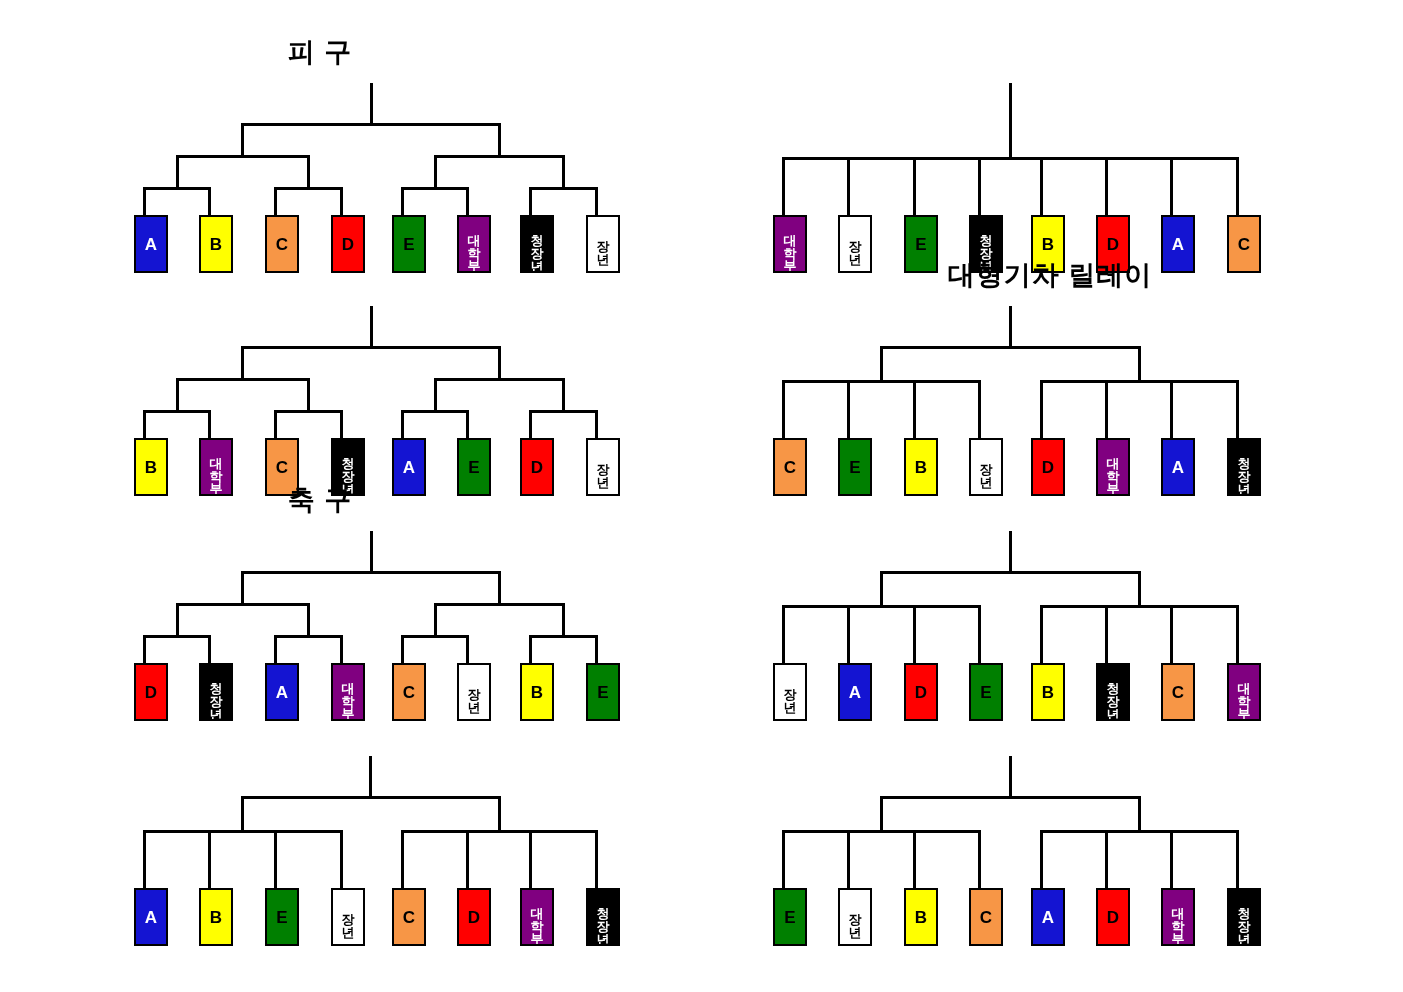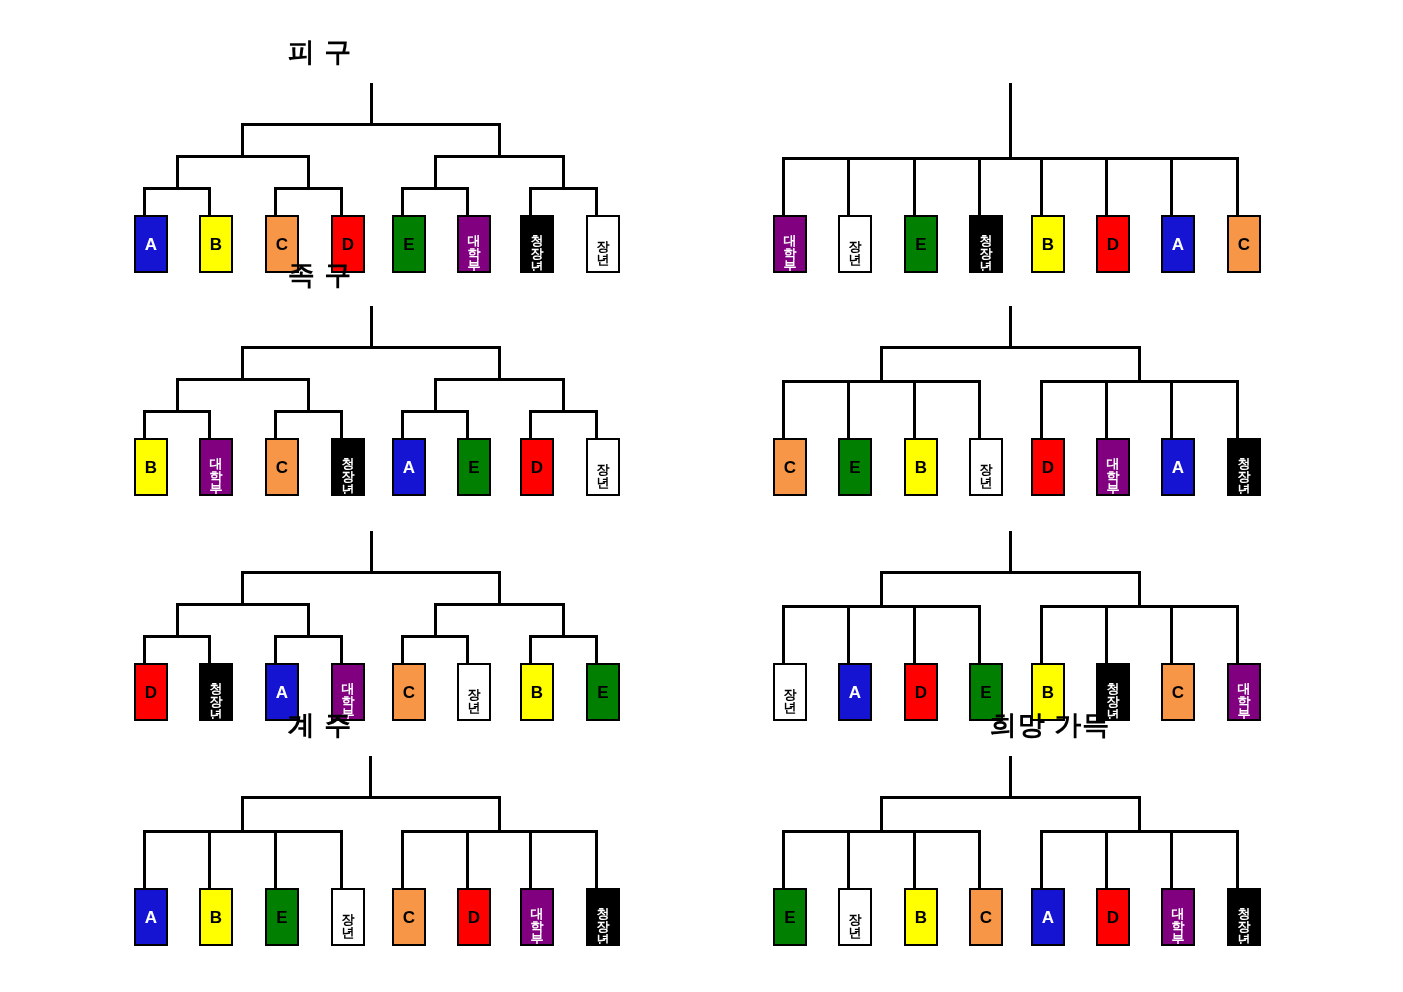--- a/index.html
+++ b/index.html
@@ -129,21 +129,20 @@
         </div>
         <div class="team" style="left: 510px; top: 0px; width: 34px; height: 58px; background: rgb(0, 0, 0);">
           <span class="label-ko" style="color: rgb(255, 255, 255);">청장년</span>
         </div>
         <div class="team" style="left: 576px; top: 0px; width: 34px; height: 58px; background: rgb(255, 255, 255);">
           <span class="label-ko" style="color: rgb(0, 0, 0);">장년</span>
         </div>
       </div>
     </div>
     <div class="bracket" style="left: 10px; top: 258px;">
-      <div class="bracket-title">족 구</div>
       <div class="lines">
         <div style="position: absolute; left: 133px; top: 152px; width: 68px; height: 3px; background: rgb(0, 0, 0);"></div>
         <div style="position: absolute; left: 133px; top: 152px; width: 3px; height: 28px; background: rgb(0, 0, 0);"></div>
         <div style="position: absolute; left: 198px; top: 152px; width: 3px; height: 28px; background: rgb(0, 0, 0);"></div>
         <div style="position: absolute; left: 264px; top: 152px; width: 69px; height: 3px; background: rgb(0, 0, 0);"></div>
         <div style="position: absolute; left: 264px; top: 152px; width: 3px; height: 28px; background: rgb(0, 0, 0);"></div>
         <div style="position: absolute; left: 330px; top: 152px; width: 3px; height: 28px; background: rgb(0, 0, 0);"></div>
         <div style="position: absolute; left: 391px; top: 152px; width: 68px; height: 3px; background: rgb(0, 0, 0);"></div>
         <div style="position: absolute; left: 391px; top: 152px; width: 3px; height: 28px; background: rgb(0, 0, 0);"></div>
         <div style="position: absolute; left: 456px; top: 152px; width: 3px; height: 28px; background: rgb(0, 0, 0);"></div>
@@ -182,20 +181,21 @@
         </div>
         <div class="team" style="left: 510px; top: 0px; width: 34px; height: 58px; background: rgb(255, 0, 0);">
           <span class="label-latin" style="color: rgb(0, 0, 0);">D</span>
         </div>
         <div class="team" style="left: 576px; top: 0px; width: 34px; height: 58px; background: rgb(255, 255, 255);">
           <span class="label-ko" style="color: rgb(0, 0, 0);">장년</span>
         </div>
       </div>
     </div>
     <div class="bracket" style="left: 10px; top: 483px;">
+      <div class="bracket-title">축 구</div>
       <div class="lines">
         <div style="position: absolute; left: 133px; top: 152px; width: 68px; height: 3px; background: rgb(0, 0, 0);"></div>
         <div style="position: absolute; left: 133px; top: 152px; width: 3px; height: 28px; background: rgb(0, 0, 0);"></div>
         <div style="position: absolute; left: 198px; top: 152px; width: 3px; height: 28px; background: rgb(0, 0, 0);"></div>
         <div style="position: absolute; left: 264px; top: 152px; width: 69px; height: 3px; background: rgb(0, 0, 0);"></div>
         <div style="position: absolute; left: 264px; top: 152px; width: 3px; height: 28px; background: rgb(0, 0, 0);"></div>
         <div style="position: absolute; left: 330px; top: 152px; width: 3px; height: 28px; background: rgb(0, 0, 0);"></div>
         <div style="position: absolute; left: 391px; top: 152px; width: 68px; height: 3px; background: rgb(0, 0, 0);"></div>
         <div style="position: absolute; left: 391px; top: 152px; width: 3px; height: 28px; background: rgb(0, 0, 0);"></div>
         <div style="position: absolute; left: 456px; top: 152px; width: 3px; height: 28px; background: rgb(0, 0, 0);"></div>
@@ -234,21 +234,20 @@
         </div>
         <div class="team" style="left: 510px; top: 0px; width: 34px; height: 58px; background: rgb(255, 255, 0);">
           <span class="label-latin" style="color: rgb(0, 0, 0);">B</span>
         </div>
         <div class="team" style="left: 576px; top: 0px; width: 34px; height: 58px; background: rgb(0, 127, 0);">
           <span class="label-latin" style="color: rgb(0, 0, 0);">E</span>
         </div>
       </div>
     </div>
     <div class="bracket" style="left: 10px; top: 708px;">
-      <div class="bracket-title">계 주</div>
       <div class="lines">
         <div style="position: absolute; left: 133px; top: 122px; width: 200px; height: 3px; background: rgb(0, 0, 0);"></div>
         <div style="position: absolute; left: 133px; top: 122px; width: 3px; height: 58px; background: rgb(0, 0, 0);"></div>
         <div style="position: absolute; left: 198px; top: 122px; width: 3px; height: 58px; background: rgb(0, 0, 0);"></div>
         <div style="position: absolute; left: 264px; top: 122px; width: 3px; height: 58px; background: rgb(0, 0, 0);"></div>
         <div style="position: absolute; left: 330px; top: 122px; width: 3px; height: 58px; background: rgb(0, 0, 0);"></div>
         <div style="position: absolute; left: 391px; top: 122px; width: 197px; height: 3px; background: rgb(0, 0, 0);"></div>
         <div style="position: absolute; left: 391px; top: 122px; width: 3px; height: 58px; background: rgb(0, 0, 0);"></div>
         <div style="position: absolute; left: 456px; top: 122px; width: 3px; height: 58px; background: rgb(0, 0, 0);"></div>
         <div style="position: absolute; left: 519px; top: 122px; width: 3px; height: 58px; background: rgb(0, 0, 0);"></div>
@@ -319,20 +318,21 @@
         </div>
         <div class="team" style="left: 421px; top: 0px; width: 34px; height: 58px; background: rgb(20, 20, 210);">
           <span class="label-latin" style="color: rgb(255, 255, 255);">A</span>
         </div>
         <div class="team" style="left: 487px; top: 0px; width: 34px; height: 58px; background: rgb(247, 150, 70);">
           <span class="label-latin" style="color: rgb(0, 0, 0);">C</span>
         </div>
       </div>
     </div>
     <div class="bracket" style="left: 740px; top: 258px;">
+      <div class="bracket-title">대형기차 릴레이</div>
       <div class="lines">
         <div style="position: absolute; left: 42px; top: 122px; width: 199px; height: 3px; background: rgb(0, 0, 0);"></div>
         <div style="position: absolute; left: 42px; top: 122px; width: 3px; height: 58px; background: rgb(0, 0, 0);"></div>
         <div style="position: absolute; left: 107px; top: 122px; width: 3px; height: 58px; background: rgb(0, 0, 0);"></div>
         <div style="position: absolute; left: 173px; top: 122px; width: 3px; height: 58px; background: rgb(0, 0, 0);"></div>
         <div style="position: absolute; left: 238px; top: 122px; width: 3px; height: 58px; background: rgb(0, 0, 0);"></div>
         <div style="position: absolute; left: 300px; top: 122px; width: 199px; height: 3px; background: rgb(0, 0, 0);"></div>
         <div style="position: absolute; left: 300px; top: 122px; width: 3px; height: 58px; background: rgb(0, 0, 0);"></div>
         <div style="position: absolute; left: 365px; top: 122px; width: 3px; height: 58px; background: rgb(0, 0, 0);"></div>
         <div style="position: absolute; left: 430px; top: 122px; width: 3px; height: 58px; background: rgb(0, 0, 0);"></div>
@@ -407,21 +407,20 @@
         </div>
         <div class="team" style="left: 421px; top: 0px; width: 34px; height: 58px; background: rgb(247, 150, 70);">
           <span class="label-latin" style="color: rgb(0, 0, 0);">C</span>
         </div>
         <div class="team" style="left: 487px; top: 0px; width: 34px; height: 58px; background: rgb(128, 0, 128);">
           <span class="label-ko" style="color: rgb(255, 255, 255);">대학부</span>
         </div>
       </div>
     </div>
     <div class="bracket" style="left: 740px; top: 708px;">
-      <div class="bracket-title">희망 가득</div>
       <div class="lines">
         <div style="position: absolute; left: 42px; top: 122px; width: 199px; height: 3px; background: rgb(0, 0, 0);"></div>
         <div style="position: absolute; left: 42px; top: 122px; width: 3px; height: 58px; background: rgb(0, 0, 0);"></div>
         <div style="position: absolute; left: 107px; top: 122px; width: 3px; height: 58px; background: rgb(0, 0, 0);"></div>
         <div style="position: absolute; left: 173px; top: 122px; width: 3px; height: 58px; background: rgb(0, 0, 0);"></div>
         <div style="position: absolute; left: 238px; top: 122px; width: 3px; height: 58px; background: rgb(0, 0, 0);"></div>
         <div style="position: absolute; left: 300px; top: 122px; width: 199px; height: 3px; background: rgb(0, 0, 0);"></div>
         <div style="position: absolute; left: 300px; top: 122px; width: 3px; height: 58px; background: rgb(0, 0, 0);"></div>
         <div style="position: absolute; left: 365px; top: 122px; width: 3px; height: 58px; background: rgb(0, 0, 0);"></div>
         <div style="position: absolute; left: 430px; top: 122px; width: 3px; height: 58px; background: rgb(0, 0, 0);"></div>

